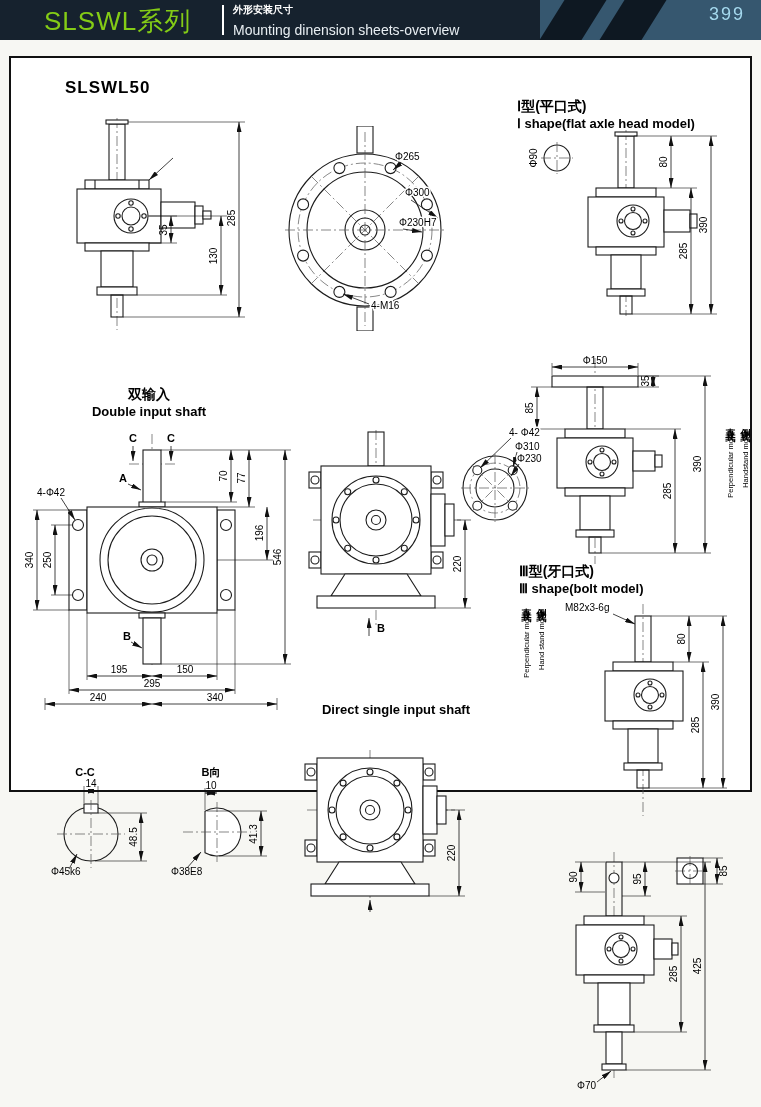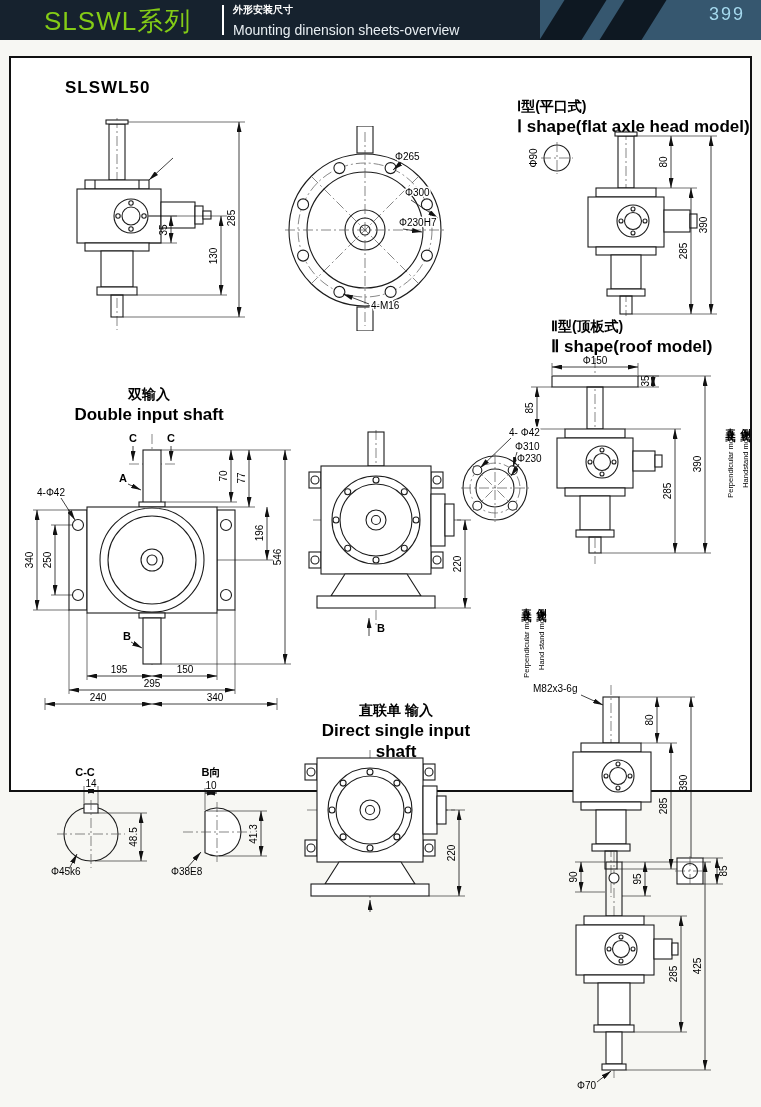--- a/index.html
+++ b/index.html
@@ -13,21 +13,21 @@
   .hdr-div{position:absolute;left:222px;top:5px;width:2px;height:30px;background:#fff;}
   .hdr-cn{position:absolute;left:233px;top:3px;font-size:10px;font-weight:bold;color:#fff;}
   .hdr-en{position:absolute;left:233px;top:22px;font-size:14px;color:#e8eef2;}
   .hdr-page{position:absolute;right:16px;top:4px;font-size:18px;font-weight:normal;color:#a5d9ee;letter-spacing:2px;}
   
   .frame{position:absolute;left:9px;top:56px;width:743px;height:736px;box-sizing:border-box;border:2.5px solid #111;background:#fff;}
   .model{position:absolute;left:54px;top:20px;font-size:17px;font-weight:bold;color:#000;letter-spacing:1px;}
   
   .ttl{position:absolute;color:#000;font-weight:bold;line-height:1.25;}
   .tcn{font-size:14px;}
-  .ten{font-size:17px;}
+  .ten{font-size:13px;}
   .ttl.center{text-align:center;}
   
   .vpair{position:absolute;display:flex;gap:1px;}
   .vpair.inline{position:static;}
   .vlabel{display:flex;flex-direction:column;align-items:center;gap:3px;}
   .vcn{writing-mode:vertical-rl;text-orientation:upright;font-size:10px;font-weight:bold;color:#000;letter-spacing:2px;}
   .ven{writing-mode:vertical-rl;transform:rotate(180deg);font-size:7.5px;color:#000;white-space:nowrap;}
   
   svg{font-family:"Liberation Sans",sans-serif;}
   .ln{stroke:#1c1c1c;stroke-width:1.1;fill:none;}
@@ -189,24 +189,20 @@
       <line class="ext" x1="111" y1="186" x2="196" y2="186"></line>
       <line class="dim" x1="150" y1="8" x2="150" y2="60"></line>
       <text class="dt" x="146" y="34" text-anchor="middle" transform="rotate(-90 146 34)">80</text>
       <line class="dim" x1="170" y1="60" x2="170" y2="186"></line>
       <text class="dt" x="166" y="123" text-anchor="middle" transform="rotate(-90 166 123)">285</text>
       <line class="dim" x1="190" y1="8" x2="190" y2="186"></line>
       <text class="dt" x="186" y="97" text-anchor="middle" transform="rotate(-90 186 97)">390</text>
     </g>
   </svg>
 
-  <div class="ttl" style="left:540px;top:260px;">
-    <div class="tcn">Ⅱ型(顶板式)</div>
-    <div class="ten">Ⅱ shape(roof model)</div>
-  </div>
   <svg class="abs" style="left:514px;top:296px;" width="200" height="215" viewBox="0 0 200 215">
     <line class="cl" x1="70" y1="4" x2="70" y2="210"></line>
     <g>
       <rect class="lnf" x="27" y="22" width="86" height="11"></rect>
     </g>
     <g>
       <rect class="ln" x="62" y="33" width="16" height="42" fill="url(#h1)"></rect>
       <rect class="lnf" x="40" y="75" width="60" height="9"></rect>
       <rect class="lnf" x="32" y="84" width="76" height="50"></rect>
       <rect class="lnf" x="108" y="97" width="22" height="20"></rect>
@@ -400,21 +396,25 @@
     <g>
       <text class="dth" x="50" y="12">4- Φ42</text>
       <line class="ldr" x1="52" y1="14" x2="21" y2="44"></line>
       <text class="dth" x="56" y="26">Φ310</text>
       <line class="ldr" x1="58" y1="28" x2="54" y2="43"></line>
       <text class="dth" x="58" y="38">Φ230</text>
       <line class="ldr" x1="60" y1="40" x2="52" y2="52"></line>
     </g>
   </svg>
 
-  <div class="abs" style="left:508px;top:542px;display:flex;gap:3px;flex-direction:column;">
+  <div class="ttl" style="left:508px;top:505px;">
+    <div class="tcn">Ⅲ型(牙口式)</div>
+    <div class="ten">Ⅲ shape(bolt model)</div>
+  </div>
+  <div class="abs" style="left:508px;top:542px;display:flex;gap:3px;">
     <div class="vpair inline">
       <div class="vlabel">
         <span class="vcn">直立式</span>
         <span class="ven">Perpendicular model</span>
       </div>
       <div class="vlabel">
         <span class="vcn">倒立式</span>
         <span class="ven">Hand stand model</span>
       </div>
     </div>
@@ -489,21 +489,20 @@
       <line class="ext" x1="36" y1="47" x2="96" y2="47"></line>
         <line class="ext" x1="48" y1="92" x2="96" y2="92"></line>
       <line class="dim" x1="90" y1="47" x2="90" y2="92"></line>
       <text class="dt" x="86" y="70" text-anchor="middle" transform="rotate(-90 86 70)">41.3</text>
       <line class="ldr" x1="16" y1="104" x2="30" y2="88"></line>
       <text class="dt" x="0" y="111">Φ38E8</text>
     </g>
   </svg>
 
   <div class="ttl center" style="left:290px;top:644px;width:190px;">
-    <div class="tcn">直联单 输入</div>
     <div class="ten">Direct single input shaft</div>
   </div>
   <svg class="abs" style="left:282px;top:690px;" width="190" height="168" viewBox="0 0 190 168">
     <line class="cl" x1="77" y1="2" x2="77" y2="150"></line>
     <line class="cl" x1="14" y1="62" x2="162" y2="62"></line>
     <g>
       <rect class="lnf" x="12" y="16" width="12" height="16"></rect>
         <rect class="lnf" x="130" y="16" width="12" height="16"></rect>
       <rect class="lnf" x="12" y="92" width="12" height="16"></rect>
         <rect class="lnf" x="130" y="92" width="12" height="16"></rect>

